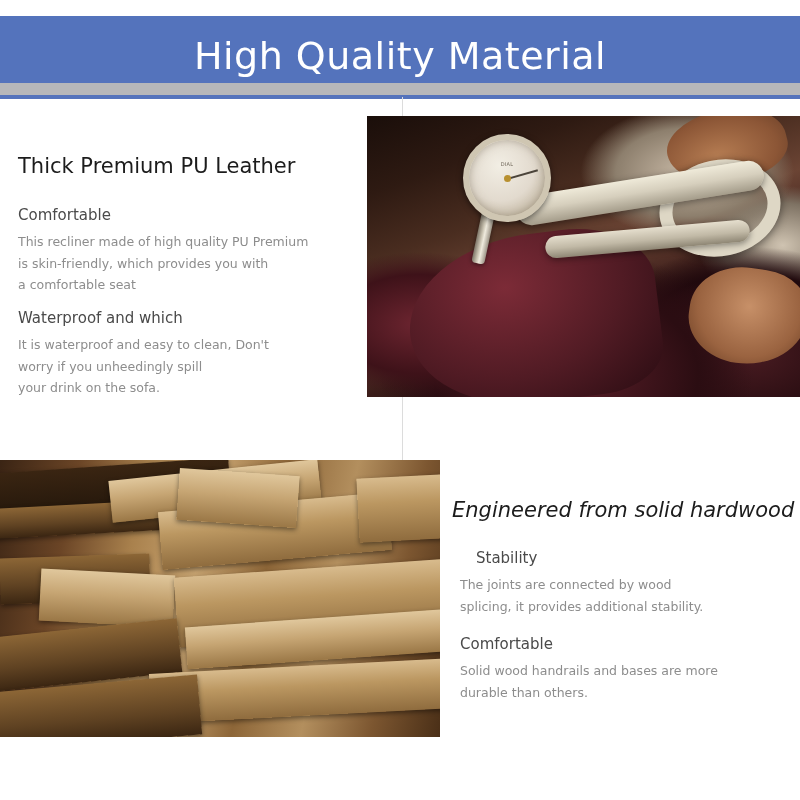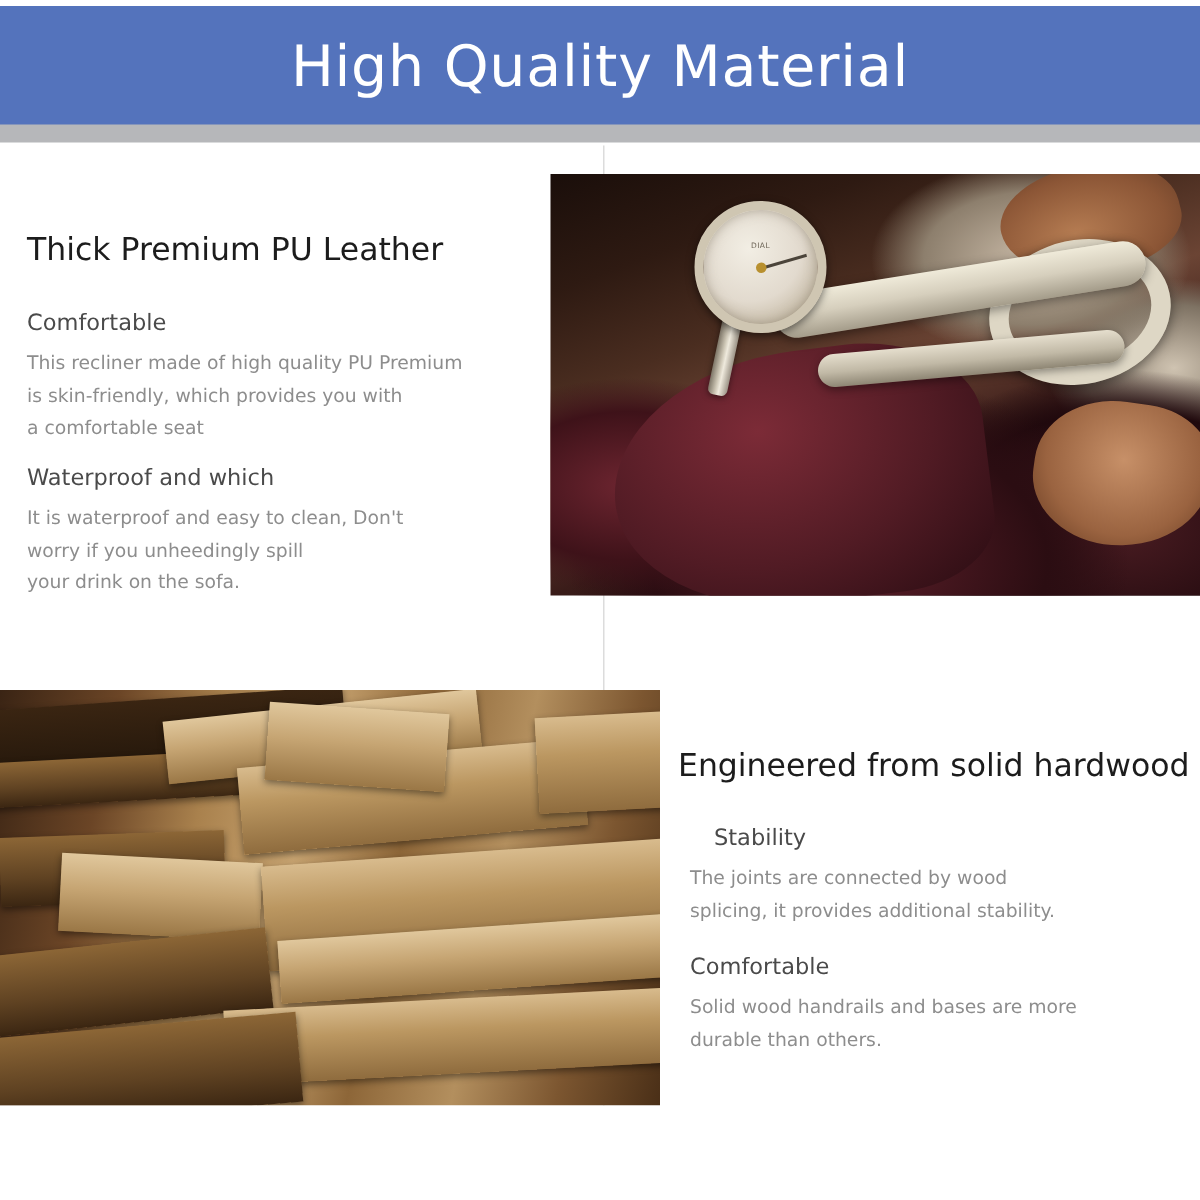--- a/index.html
+++ b/index.html
@@ -12,21 +12,21 @@
     background: #ffffff;
     font-family: "Liberation Sans", sans-serif;
     overflow: hidden;
     position: relative;
   }
 
   
   .banner {
     position: absolute;
     left: 0;
-    top: 4px;
+    top: 16px;
     width: 800px;
     height: 83px;
     background: #5473bc;
     display: flex;
     align-items: center;
     justify-content: center;
     text-align: center;
   }
   .banner-title {
     color: #ffffff;
@@ -280,21 +280,21 @@
   <div class="gauge-arm2"></div>
   <div class="hand-b"></div>
   <div class="gauge-stem"></div>
   <div class="gauge-dial">
     <div class="gauge-face-text">DIAL</div>
     <div class="gauge-needle"></div>
     <div class="gauge-hub"></div>
   </div>
 </div>
 
-<div class="section-title" style="left:452px; top:498px;">Engineered from solid hardwood</div>
+<div class="section-title" style="left:452px; top:498px;font-style:italic;">Engineered from solid hardwood</div>
 
 <div class="sub-title" style="left:476px; top:549px;">Stability</div>
 
 <div class="body-text" style="left:460px; top:574px; width:330px;">The joints are connected by wood
 splicing, it provides additional stability.</div>
 
 <div class="sub-title" style="left:460px; top:635px;">Comfortable</div>
 
 <div class="body-text" style="left:460px; top:660px; width:330px;">Solid wood handrails and bases are more
 durable than others.</div>

